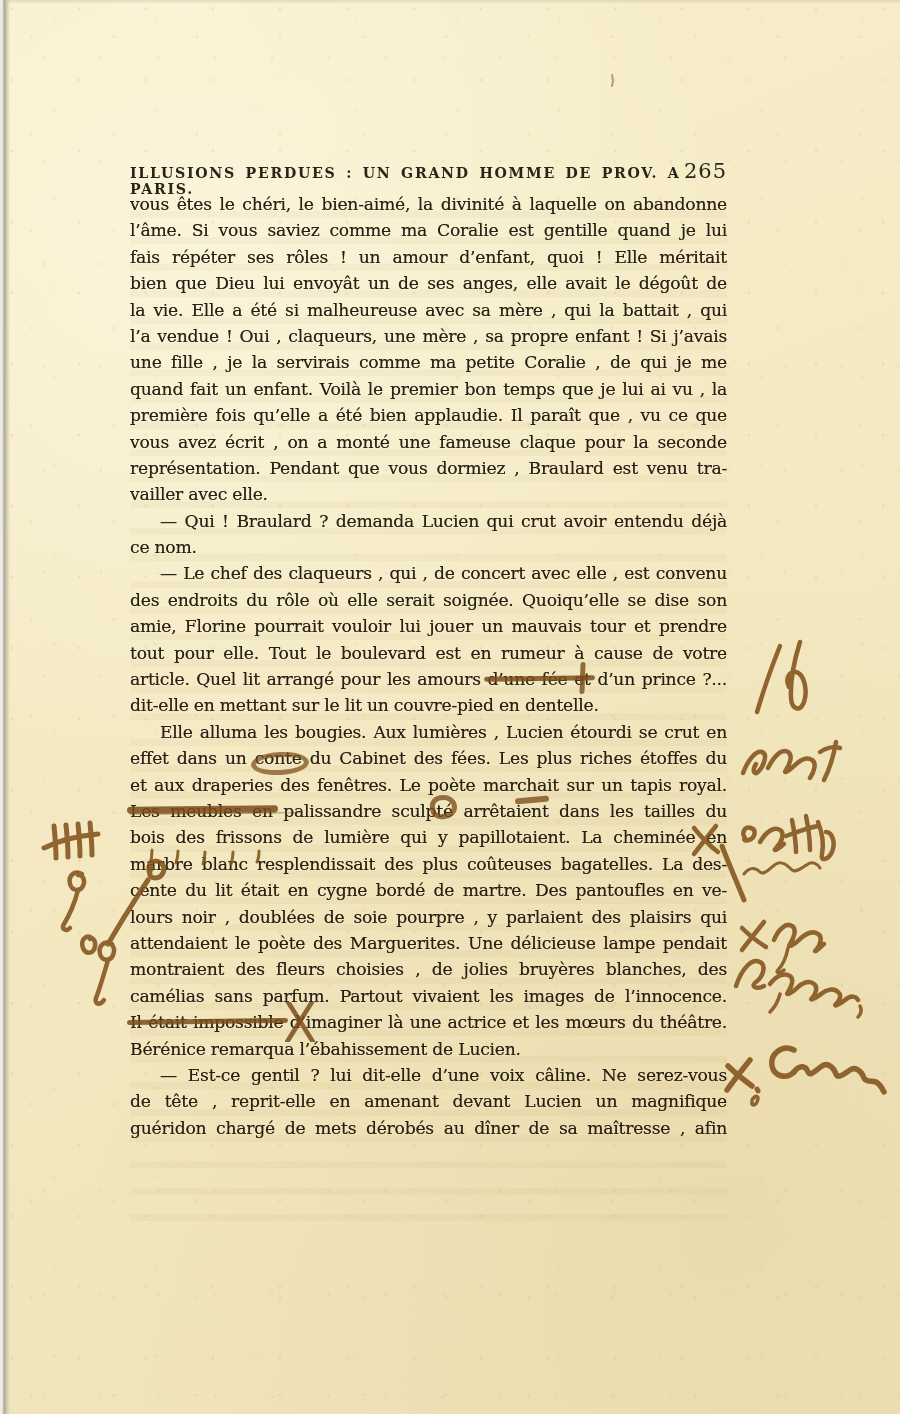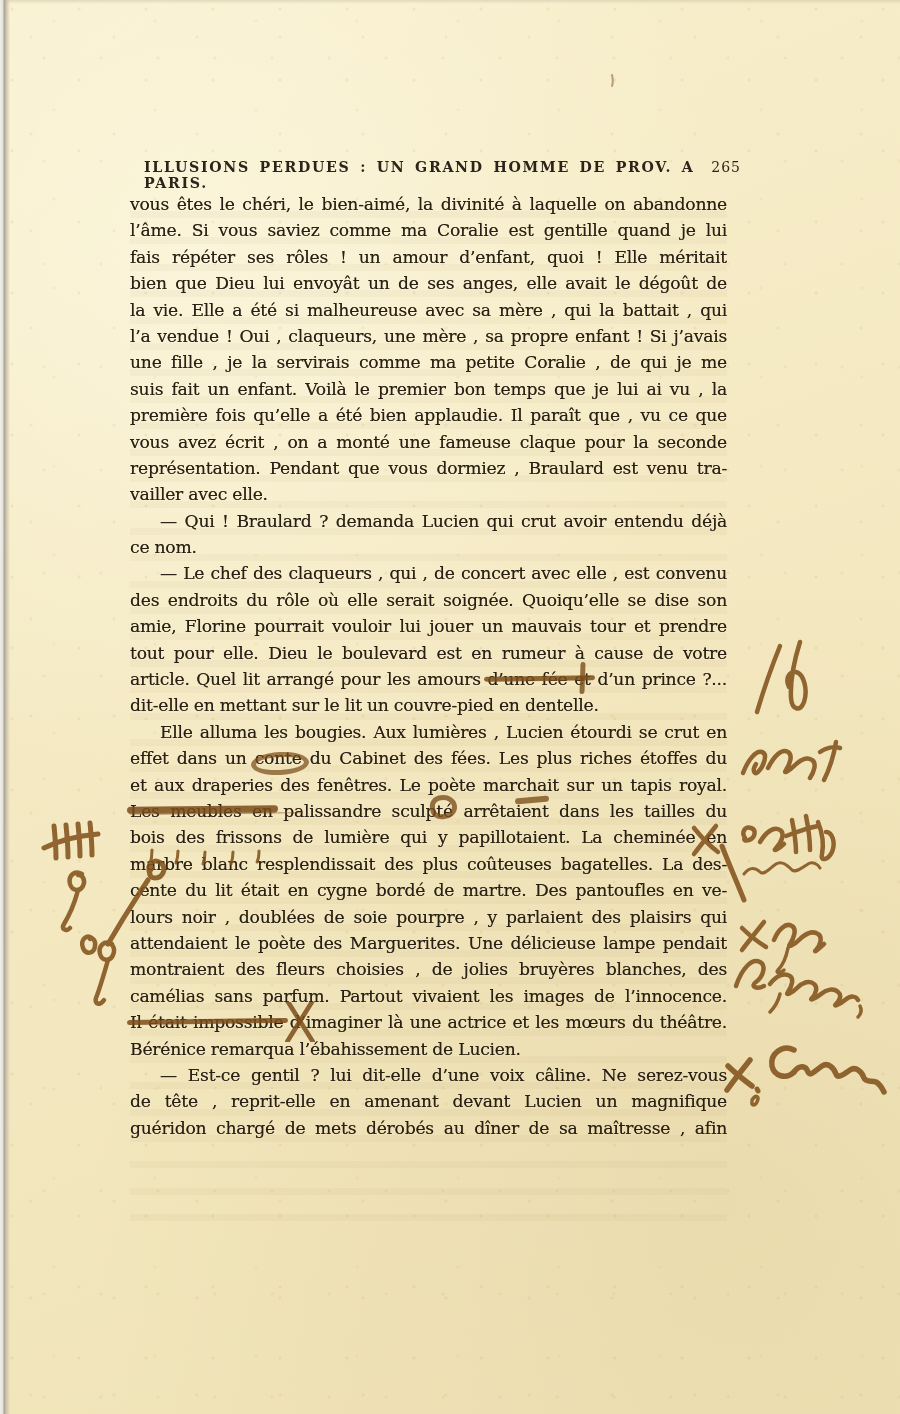--- a/index.html
+++ b/index.html
@@ -13,23 +13,23 @@
     background-image:
       radial-gradient(circle at 12px 9px, rgba(190,150,60,.14) 0 1px, transparent 2px),
       radial-gradient(circle at 31px 37px, rgba(170,130,50,.10) 0 1px, transparent 2px),
       radial-gradient(circle at 54px 21px, rgba(210,170,90,.12) 0 1px, transparent 2px),
       radial-gradient(circle at 44px 58px, rgba(150,110,40,.08) 0 1px, transparent 2px);
     background-size:67px 71px,83px 97px,101px 89px,57px 103px;}
   .edge-left{position:absolute;left:0;top:0;width:10px;height:1414px;
     background:linear-gradient(to right,#f0efec 0,#e4e1d8 3px,#a7a08f 4px,#c9c2ad 6px,rgba(230,215,170,0) 10px);}
   .edge-top{position:absolute;left:0;top:0;width:900px;height:4px;
     background:linear-gradient(to bottom,rgba(120,110,90,.18),rgba(120,110,90,0));}
-  .header{position:absolute;left:144px;top:159px;width:597px;display:flex;justify-content:space-between;align-items:baseline;color:#2c241a;}
+  .header{position:absolute;left:130px;top:159px;width:597px;display:flex;justify-content:space-between;align-items:baseline;color:#2c241a;}
   .header .title{font-size:14.2px;font-weight:bold;letter-spacing:1.7px;word-spacing:3px;}
-  .header .folio{font-size:14px;font-weight:normal;letter-spacing:1px;}
+  .header .folio{font-size:21px;font-weight:normal;letter-spacing:1px;}
   .textblock{position:absolute;left:130px;top:191px;width:597px;
     font-size:17.2px;line-height:26.4px;letter-spacing:-0.25px;color:#292015;
     text-shadow:0 0 .5px rgba(41,32,21,.55);}
   .line{height:26.4px;}
   .line.just{text-align:justify;text-align-last:justify;}
   .line.indent{text-indent:30px;}
   .showthrough{position:absolute;left:130px;top:196px;width:597px;height:1040px;pointer-events:none;
     background:repeating-linear-gradient(to bottom,transparent 0 15px,rgba(146,117,63,.05) 15px 22px,transparent 22px 26.4px);}
   
   .hand-strike{position:relative;}
@@ -68,31 +68,31 @@
 
   <div class="showthrough"></div>
   <div class="textblock">
       <div class="line just">vous êtes le chéri, le bien-aimé, la divinité à laquelle on abandonne</div>
       <div class="line just">l’âme.  Si vous saviez comme ma Coralie  est gentille quand je lui</div>
       <div class="line just">fais  répéter  ses  rôles !  un  amour  d’enfant,  quoi !  Elle  méritait</div>
       <div class="line just">bien  que  Dieu  lui  envoyât  un  de  ses anges, elle avait le dégoût de</div>
       <div class="line just">la vie.  Elle  a  été  si malheureuse avec sa mère , qui la battait , qui</div>
       <div class="line just">l’a vendue ! Oui , claqueurs, une mère , sa propre enfant ! Si j’avais</div>
       <div class="line just">une  fille ,  je  la  servirais  comme  ma  petite Coralie , de qui je me</div>
-      <div class="line just">suis fait un enfant. Voilà le premier bon temps que je lui ai vu , la</div>
+      <div class="line just">quand fait un enfant. Voilà le premier bon temps que je lui ai vu , la</div>
       <div class="line just">première fois qu’elle a été bien applaudie. Il paraît que , vu ce que</div>
       <div class="line just">vous  avez  écrit ,  on  a  monté  une fameuse claque pour la seconde</div>
       <div class="line just">représentation.  Pendant que vous dormiez , Braulard est venu tra-</div>
       <div class="line">vailler avec elle.</div>
       <div class="line just indent">— Qui ! Braulard ? demanda Lucien qui crut avoir entendu déjà</div>
       <div class="line">ce nom.</div>
       <div class="line just indent">— Le chef des claqueurs , qui , de concert avec elle , est convenu</div>
       <div class="line just">des endroits du rôle où elle serait soignée.  Quoiqu’elle  se  dise  son</div>
       <div class="line just">amie, Florine pourrait vouloir lui jouer un mauvais tour et prendre</div>
-      <div class="line just">tout  pour elle.  Dieu le boulevard est en rumeur à  cause  de  votre</div>
+      <div class="line just">tout  pour elle.  Tout le boulevard est en rumeur à  cause  de  votre</div>
       <div class="line just">article. Quel lit arrangé pour les amours <span class="hand-strike tick">d’une fée et</span> d’un prince ?...</div>
       <div class="line">dit-elle en mettant sur le lit un couvre-pied en dentelle.</div>
       <div class="line just indent">Elle alluma les bougies. Aux lumières , Lucien étourdi se crut en</div>
       <div class="line just">effet dans un <span class="hand-blob">conte</span> du Cabinet des fées.  Les  plus riches étoffes du</div>
       <div class="line just">et aux draperies des fenêtres.  Le poète marchait sur  un  tapis royal.</div>
       <div class="line just"><span class="hand-strike heavy">Les meubles en</span> palissandre  <span class="hand-loop">sculpté</span>  <span class="hand-bar">arrêtaient</span>  dans  les  tailles  du</div>
       <div class="line just">bois  des  frissons  de  lumière  qui  y  papillotaient.  La  cheminée  en</div>
       <div class="line just">marbre blanc  resplendissait  des  plus  coûteuses  bagatelles.  La  des-</div>
       <div class="line just">cente du lit était en cygne bordé de martre.  Des pantoufles en ve-</div>
       <div class="line just">lours noir ,  doublées  de  soie  pourpre ,  y  parlaient  des plaisirs qui</div>

